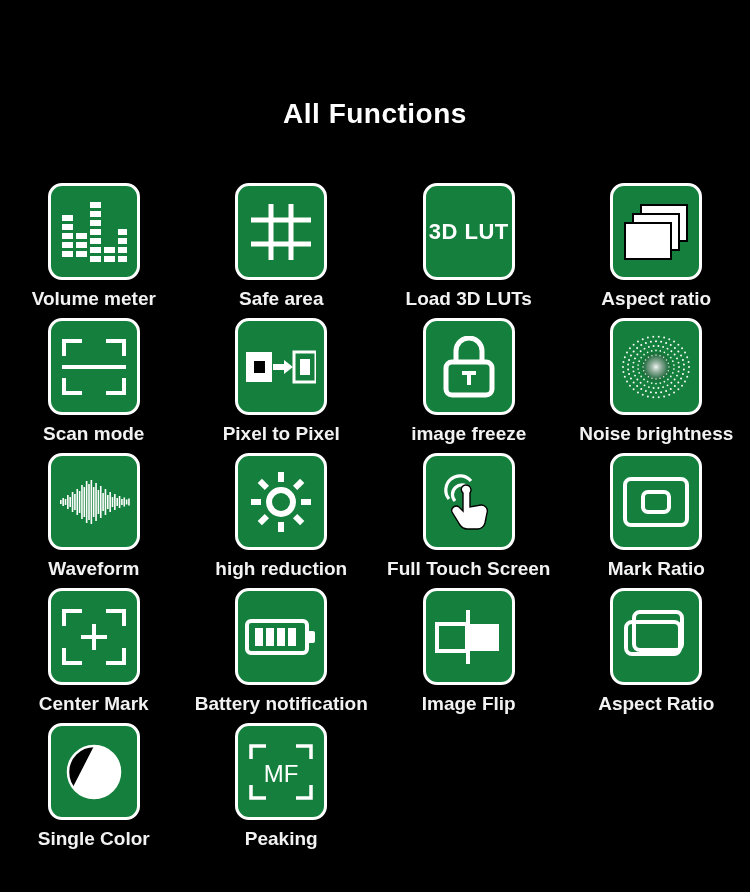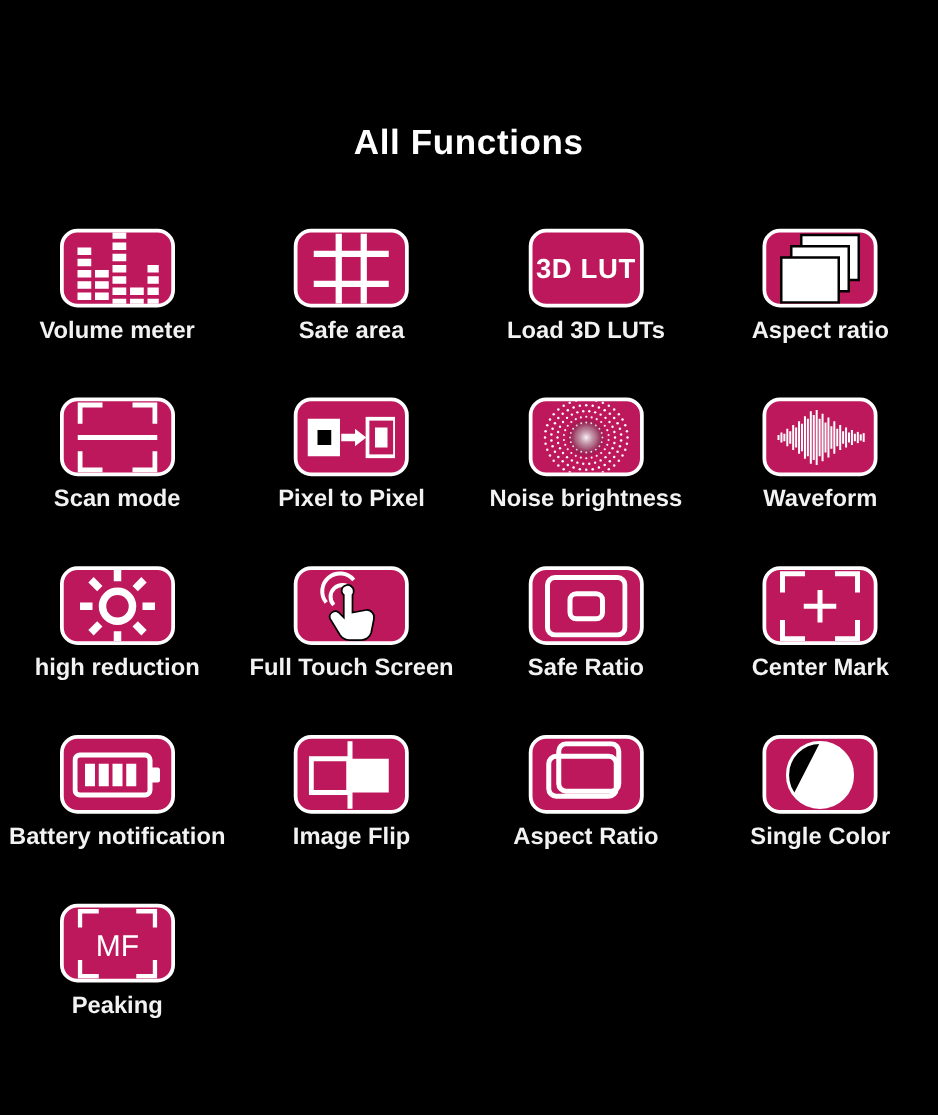--- a/index.html
+++ b/index.html
@@ -44,25 +44,25 @@
     column-gap: 0px;
   }
   .cell {
     display: flex;
     flex-direction: column;
     align-items: center;
     justify-content: flex-start;
   }
   .iconbox {
     width: 92px;
-    height: 63px;
+    height: 97px;
     box-sizing: border-box;
     border: 3px solid #ffffff;
     border-radius: 14px;
-    background: #be185d;
+    background: #15803d;
     position: relative;
     display: flex;
     align-items: center;
     justify-content: center;
     overflow: hidden;
   }
   .iconbox svg { display: block; }
   .caption {
     margin-top: 8px;
     font-size: 19px;
@@ -175,20 +175,33 @@
             <rect x="27" y="16" width="12" height="6"></rect>
             <polygon points="38,12 47,19 38,26"></polygon>
           </g>
           <rect x="48" y="4" width="22" height="30" fill="none" stroke="#ffffff" stroke-width="3"></rect>
           <rect x="54" y="11" width="10" height="16" fill="#ffffff"></rect>
         </svg>
       </div>
       <div class="caption">Pixel to Pixel</div>
     </div>
 
+    <div class="cell">
+      <div class="iconbox">
+        <svg width="52" height="62" viewBox="0 0 52 62">
+          <path d="M13 26 L13 15 A13 13 0 0 1 39 15 L39 26" fill="none" stroke="#ffffff" stroke-width="5"></path>
+          <rect x="3" y="26" width="46" height="33" rx="6" fill="none" stroke="#ffffff" stroke-width="5"></rect>
+          <g fill="#ffffff">
+            <rect x="19" y="35" width="14" height="4"></rect>
+            <rect x="24" y="35" width="4" height="14"></rect>
+          </g>
+        </svg>
+      </div>
+      <div class="caption">image freeze</div>
+    </div>
 
     <div class="cell">
       <div class="iconbox">
         <svg width="76" height="74" viewBox="0 0 76 74">
           <defs>
             <radialGradient id="nrcore" cx="50%" cy="50%" r="50%">
               <stop offset="0%" stop-color="#ffffff" stop-opacity="0.95"></stop>
               <stop offset="55%" stop-color="#9a9a9a" stop-opacity="0.55"></stop>
               <stop offset="100%" stop-color="#000000" stop-opacity="0"></stop>
             </radialGradient>
@@ -425,21 +438,21 @@
       <div class="caption">Full Touch Screen</div>
     </div>
 
     <div class="cell">
       <div class="iconbox">
         <svg width="66" height="50" viewBox="0 0 66 50">
           <rect x="2" y="2" width="62" height="46" rx="6" fill="none" stroke="#ffffff" stroke-width="4"></rect>
           <rect x="20" y="15" width="26" height="20" rx="5" fill="none" stroke="#ffffff" stroke-width="4"></rect>
         </svg>
       </div>
-      <div class="caption">Safe Ratio</div>
+      <div class="caption">Mark Ratio</div>
     </div>
 
     <div class="cell">
       <div class="iconbox">
         <svg width="64" height="58" viewBox="0 0 64 58">
           <g stroke="#ffffff" stroke-width="4" fill="none" stroke-linecap="butt">
             <polyline points="2,18 2,3 20,3"></polyline>
             <polyline points="44,3 62,3 62,18"></polyline>
             <polyline points="62,40 62,55 44,55"></polyline>
             <polyline points="20,55 2,55 2,40"></polyline>

